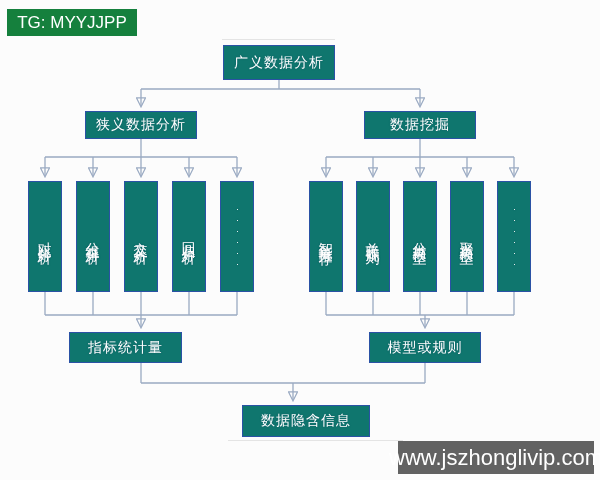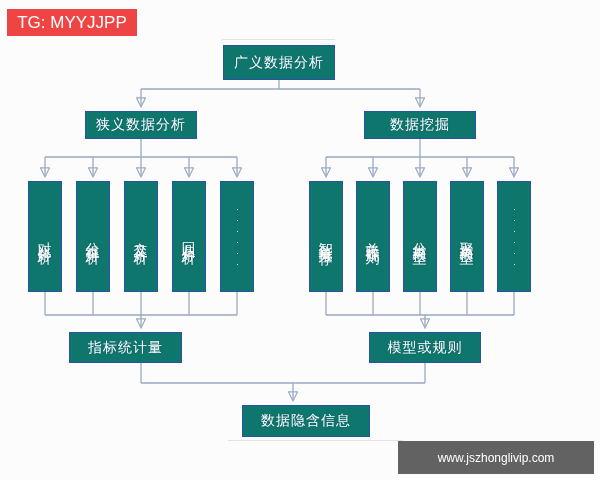--- a/index.html
+++ b/index.html
@@ -29,22 +29,22 @@
     font-size:14px;letter-spacing:3px;line-height:1;
     text-shadow:0 0 2px rgba(20,40,90,.35);
   }
   .leaf .dots{font-size:9px;letter-spacing:1px;}
 
   .badge{
     position:absolute;color:#ffffff;
     display:flex;align-items:center;justify-content:center;
     white-space:nowrap;
   }
-  .badge.tl{left:7px;top:9px;width:130px;height:27px;background:#ef4444;font-size:17px;}
-  .badge.br{left:398px;top:441px;width:196px;height:33px;background:#626262;font-size:12px;}
+  .badge.tl{left:7px;top:9px;width:130px;height:27px;background:#15803d;font-size:17px;}
+  .badge.br{left:398px;top:441px;width:196px;height:33px;background:#626262;font-size:22px;}
 
   .faint{position:absolute;height:1px;background:#e4e4e4;}
 </style>
 </head>
 <body>
 
 <div id="stage">
 
   <svg class="wires" viewBox="0 0 600 480">
     <defs>

